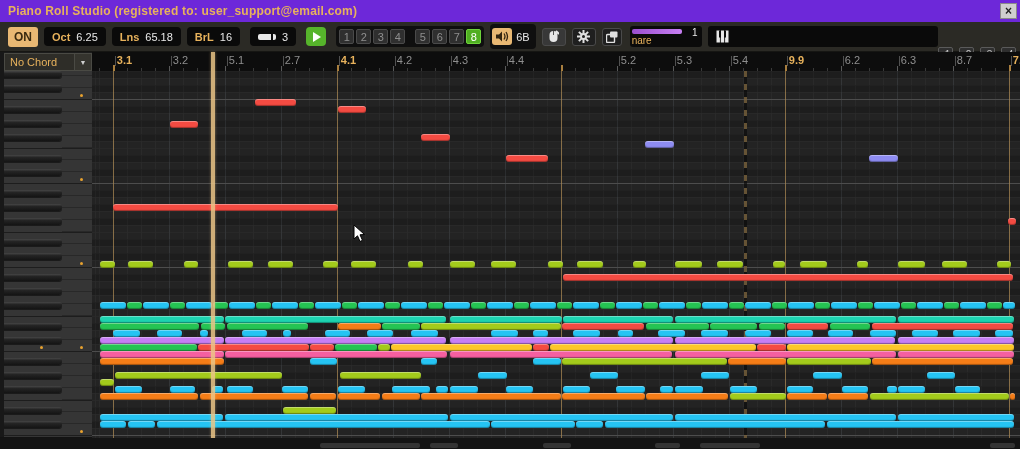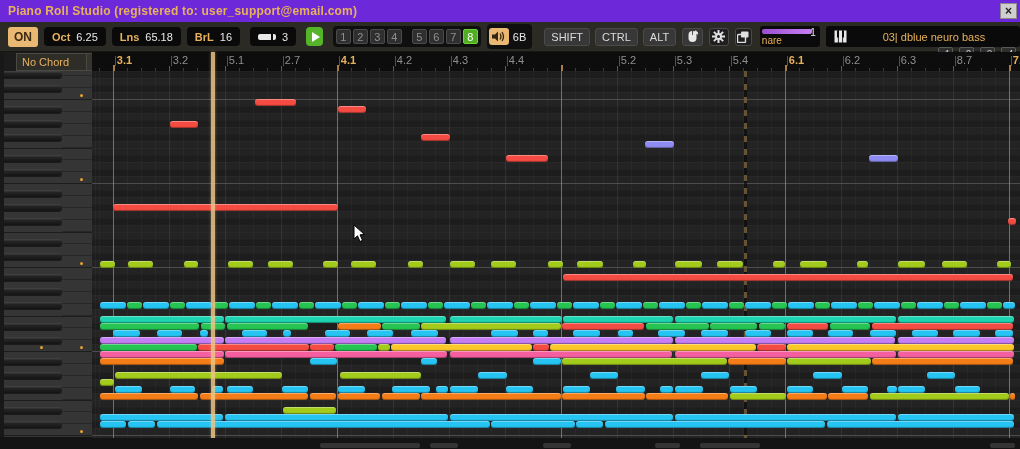--- a/index.html
+++ b/index.html
@@ -48,21 +48,21 @@
             padding:0 8px;width:230px;box-sizing:border-box;}
   #inst-name{color:#e8b25c;font-size:11px;flex:1;text-align:center;}
   .page-btn{width:15px;height:15px;background:#2f2f2f;border:1px solid #5a5a5a;border-radius:2px;
             color:#c8c8c8;font-size:10px;display:flex;align-items:center;justify-content:center;gap:1px;box-sizing:border-box;}
   .page-dashes{display:flex;flex-direction:column;gap:1px;}
   .page-dashes i{display:block;width:3px;height:1px;background:#8a8a8a;}
   #page-group{position:absolute;right:4px;top:25px;display:flex;gap:6px;}
 
   
   #left-strip{position:absolute;left:0;top:52px;width:4px;height:397px;background:#181818;}
-  #chord-box{position:absolute;left:16px;top:53px;width:88px;height:18px;background:#2e2d28;
+  #chord-box{position:absolute;left:4px;top:53px;width:88px;height:18px;background:#2e2d28;
              border:1px solid #4a4a44;box-sizing:border-box;display:flex;align-items:center;}
   #chord-label{color:#e8b25c;font-size:11px;padding-left:5px;flex:1;}
   #chord-arrow{width:16px;height:100%;border-left:1px solid #4a4a44;color:#cfcfcf;font-size:7px;
                display:flex;align-items:center;justify-content:center;background:#35342e;}
   #keys{position:absolute;left:4px;top:71px;width:88px;height:367px;background:#353535;overflow:hidden;}
   .wk-sep{position:absolute;left:0;width:88px;height:1px;background:#1d1d1d;}
   .bkey{position:absolute;left:0;width:58px;height:7px;border-radius:0 3px 3px 0;
         background:linear-gradient(180deg,#464646 0%,#242424 35%,#141414 100%);box-shadow:0 1px 0 rgba(0,0,0,.5);}
   .kdot{position:absolute;width:3px;height:3px;border-radius:50%;background:#e8a22f;}
   #left-bottom{position:absolute;left:0;top:437px;width:92px;height:12px;background:#131313;}
@@ -150,25 +150,20 @@
     <div class="spk-group">
       <div class="spk-btn">
         <svg width="13" height="11" viewBox="0 0 13 11">
           <polygon points="0,3.5 3,3.5 6,0.5 6,10.5 3,7.5 0,7.5" fill="#332511"></polygon>
           <path d="M8 2.5 Q10 5.5 8 8.5 M10 1 Q13 5.5 10 10" stroke="#332511" stroke-width="1.3" fill="none"></path>
         </svg>
       </div>
       <span class="tb-value" style="padding-right:4px;">6B</span>
     </div>
 
-    <div id="mod-group" style="display:flex;gap:5px;margin-left:6px;">
-        <div class="mod-btn">SHIFT</div>
-        <div class="mod-btn">CTRL</div>
-        <div class="mod-btn">ALT</div>
-      </div>
 
     <div class="icon-btn">
       <svg width="11" height="13" viewBox="0 0 11 13">
         <rect x="1.5" y="1" width="8" height="11" rx="4" fill="#e8e8e8"></rect>
         <line x1="5.5" y1="1" x2="5.5" y2="5" stroke="#555" stroke-width="1"></line>
         <path d="M8 1 L11 4" stroke="#e8e8e8" stroke-width="2"></path>
       </svg>
     </div>
     <div class="icon-btn dark">
       <svg width="13" height="13" viewBox="0 0 13 13">
@@ -197,21 +192,20 @@
 
     <div id="inst-box">
       <svg width="14" height="13" viewBox="0 0 14 13">
         <rect x="0" y="0" width="14" height="13" fill="#0a0a0a"></rect>
         <rect x="0.5" y="0.5" width="3.4" height="12" fill="#e8e8e8"></rect>
         <rect x="4.8" y="0.5" width="3.4" height="12" fill="#e8e8e8"></rect>
         <rect x="9.1" y="0.5" width="3.4" height="12" fill="#e8e8e8"></rect>
         <rect x="3" y="0.5" width="2" height="7" fill="#0a0a0a"></rect>
         <rect x="8" y="0.5" width="2" height="7" fill="#0a0a0a"></rect>
       </svg>
-      <span id="inst-name">03| dblue neuro bass</span>
     </div>
 
     <div id="page-group">
         <div class="page-btn">
           <div class="page-dashes">
             <i></i>
             <i></i>
             <i></i>
           </div>
           <span>1</span>
@@ -326,21 +320,21 @@
       <div class="tl-label" style="left: 134px;"><span class="tl-bar">|</span><span>5.1</span></div>
       <div class="tl-label" style="left: 190px;"><span class="tl-bar">|</span><span>2.7</span></div>
       <div class="tl-label" style="left: 246px;"><span class="tl-bar">|</span><b>4.1</b></div>
       <div class="tl-label" style="left: 302px;"><span class="tl-bar">|</span><span>4.2</span></div>
       <div class="tl-label" style="left: 358px;"><span class="tl-bar">|</span><span>4.3</span></div>
       <div class="tl-label" style="left: 414px;"><span class="tl-bar">|</span><span>4.4</span></div>
       <div class="tl-label" style="left: 470px; margin-top: 32px;"><span class="tl-bar">|</span><b>5.1</b></div>
       <div class="tl-label" style="left: 526px;"><span class="tl-bar">|</span><span>5.2</span></div>
       <div class="tl-label" style="left: 582px;"><span class="tl-bar">|</span><span>5.3</span></div>
       <div class="tl-label" style="left: 638px;"><span class="tl-bar">|</span><span>5.4</span></div>
-      <div class="tl-label" style="left: 694px;"><span class="tl-bar">|</span><b>6.1</b></div>
+      <div class="tl-label" style="left: 694px;"><span class="tl-bar">|</span><b>9.9</b></div>
       <div class="tl-label" style="left: 750px;"><span class="tl-bar">|</span><span>6.2</span></div>
       <div class="tl-label" style="left: 806px;"><span class="tl-bar">|</span><span>6.3</span></div>
       <div class="tl-label" style="left: 862px;"><span class="tl-bar">|</span><span>8.7</span></div>
       <div class="tl-label" style="left: 918px;"><span class="tl-bar">|</span><b>7.1</b></div>
       <div class="tick" style="left: 7px; height: 3px;"></div>
       <div class="tick" style="left: 21px; height: 6px; background: rgb(169, 127, 63); width: 2px;"></div>
       <div class="tick" style="left: 35px; height: 3px;"></div>
       <div class="tick" style="left: 49px; height: 3px;"></div>
       <div class="tick" style="left: 63px; height: 3px;"></div>
       <div class="tick" style="left: 77px; height: 5px; background: rgb(90, 90, 90);"></div>

